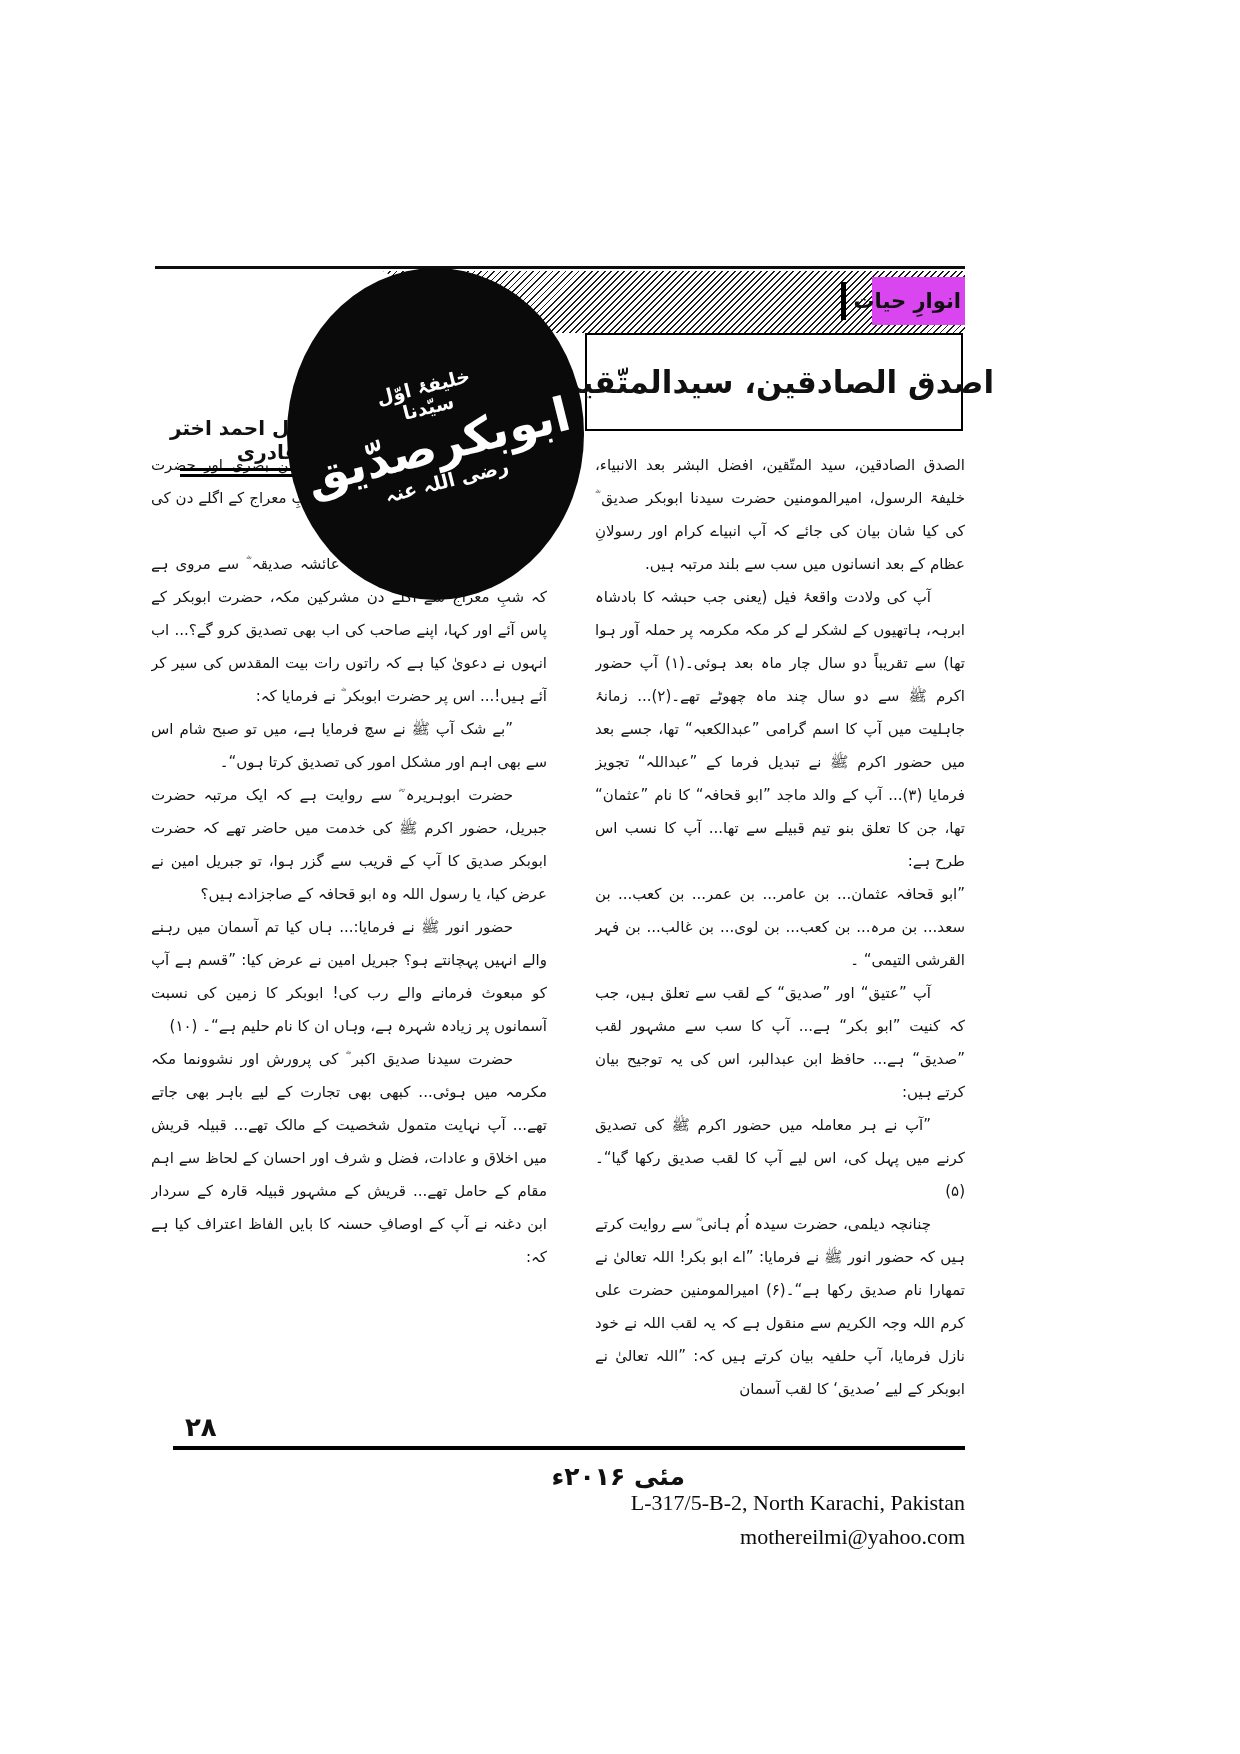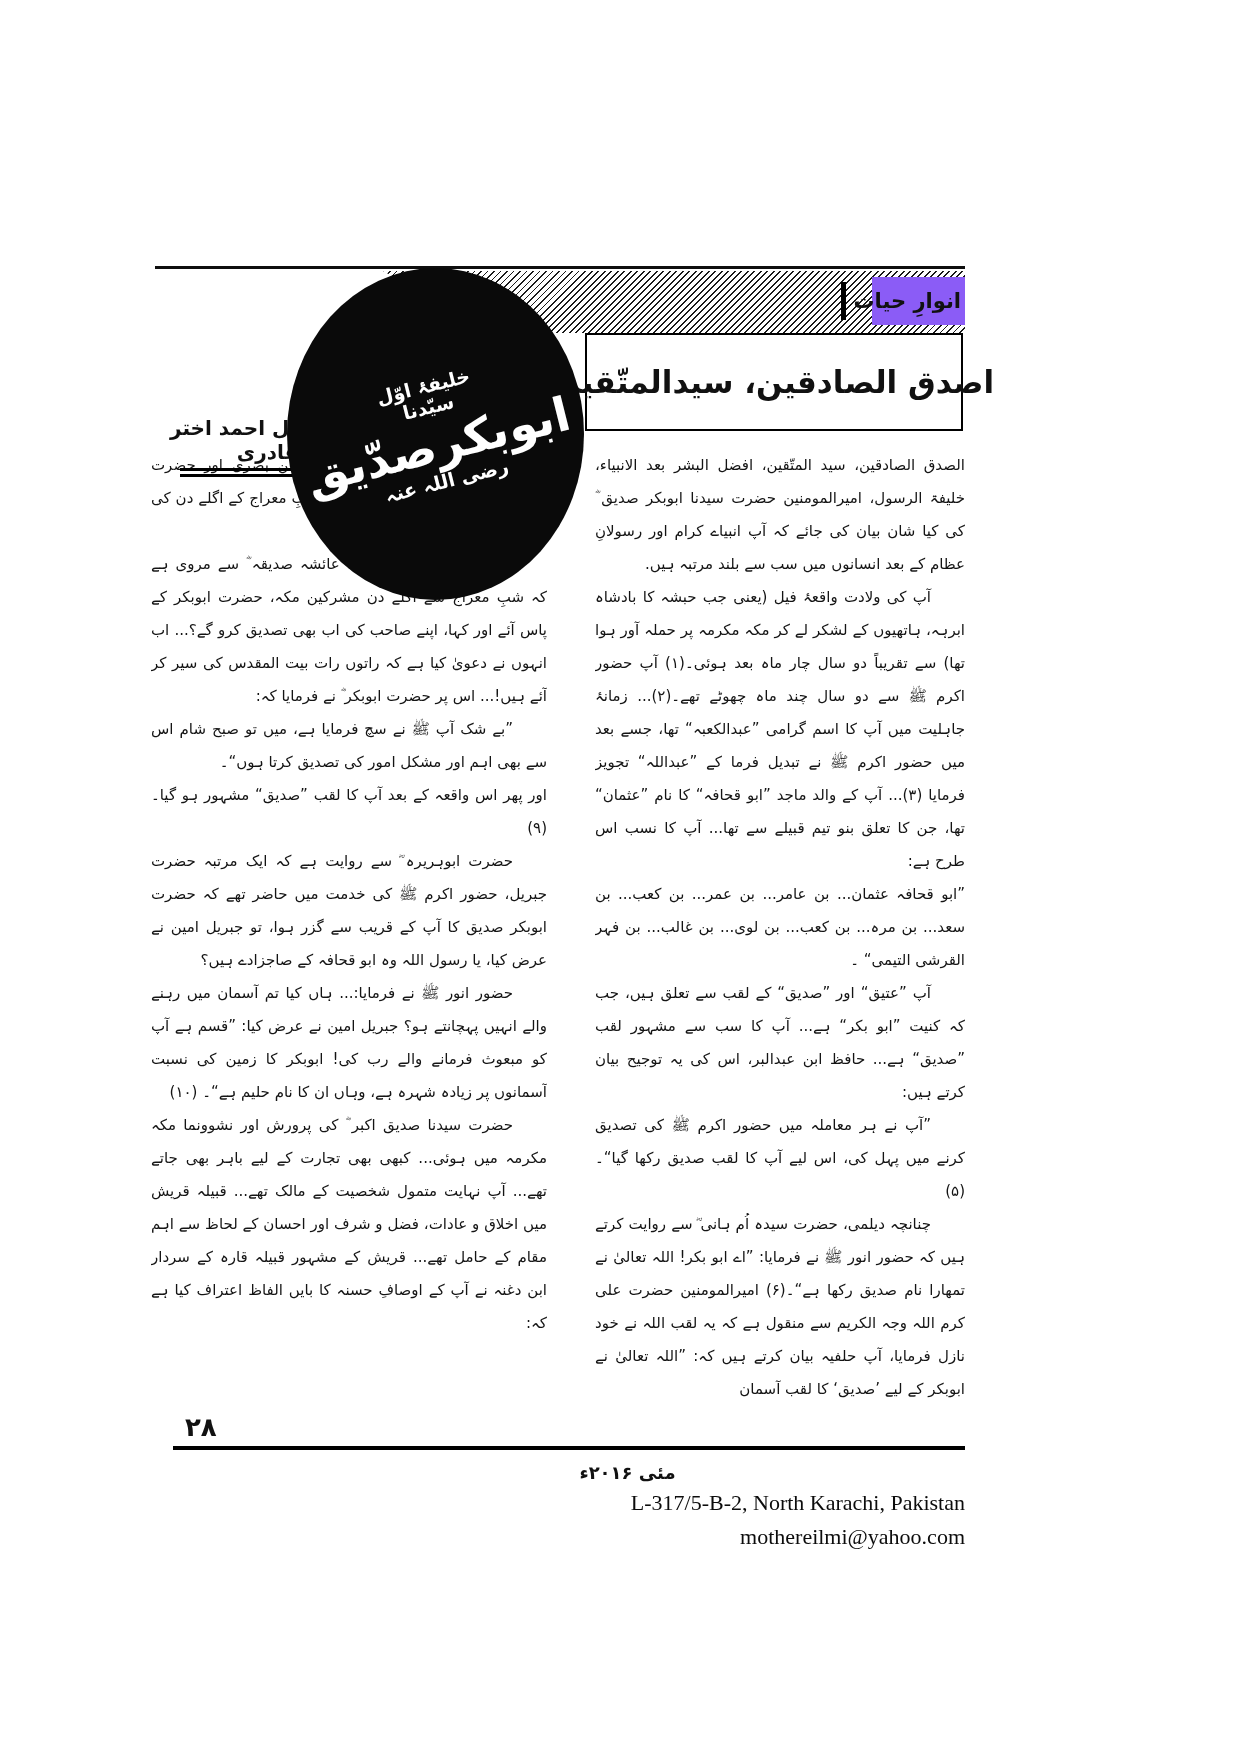--- a/index.html
+++ b/index.html
@@ -4,21 +4,21 @@
 <style>
   html,body{margin:0;padding:0;background:#ffffff;}
   .page{position:relative;width:1240px;height:1754px;background:#ffffff;
         font-family:"DejaVu Sans",sans-serif;color:#111;overflow:hidden;}
 
   
   .top-rule{position:absolute;left:155px;top:266px;width:810px;height:3px;background:#0e0e0e;}
   .hatch-band{position:absolute;left:383px;top:271px;width:582px;height:62px;
       background:repeating-linear-gradient(135deg,#1a1a1a 0 1.3px,transparent 1.3px 4.6px);
       clip-path:polygon(0 0,100% 0,100% 100%,112px 100%);}
-  .section-box{position:absolute;left:872px;top:277px;width:93px;height:48px;background:#8b5cf6;
+  .section-box{position:absolute;left:872px;top:277px;width:93px;height:48px;background:#d946ef;
       display:flex;align-items:center;justify-content:flex-end;gap:7px;padding:0 4px;box-sizing:border-box;z-index:2;}
   .bracket{width:9px;height:38px;border-left:5px solid #000;border-top:3px solid #000;border-bottom:3px solid #000;box-sizing:border-box;}
   .section-label{font-size:21px;font-weight:bold;direction:rtl;white-space:nowrap;}
   .title-box{position:absolute;left:585px;top:333px;width:378px;height:98px;background:#ffffff;
       border:2px solid #000;box-sizing:border-box;display:flex;align-items:center;justify-content:center;z-index:2;}
   .article-title{font-size:31px;font-weight:bold;direction:rtl;white-space:nowrap;letter-spacing:-.5px;}
 
   
   .logo{position:absolute;left:287px;top:268px;width:297px;height:332px;background:#0a0a0a;
       border-radius:50%;z-index:3;display:flex;align-items:center;justify-content:center;overflow:hidden;}
@@ -36,22 +36,22 @@
   .col{position:absolute;top:449px;direction:rtl;text-align:justify;overflow:hidden;
       font-size:15px;line-height:33px;color:#141414;}
   .col-right{left:595px;width:370px;height:992px;}
   .col-left{left:151px;width:396px;height:990px;}
   .para{margin:0;}
   .para.indent{text-indent:34px;}
 
   
   .footer-rule{position:absolute;left:173px;top:1446px;width:792px;height:4px;background:#000;}
   .footer-pagenum{position:absolute;left:185px;top:1412px;font-size:26px;font-weight:bold;direction:rtl;}
-  .footer-date{position:absolute;left:570px;top:1462px;width:115px;font-size:18px;font-weight:bold;
-      direction:rtl;text-align:center;white-space:nowrap;}
+  .footer-date{position:absolute;left:570px;top:1462px;width:115px;font-size:25px;font-weight:bold;
+      direction:rtl;text-align:right;white-space:nowrap;}
   .footer-address-block{position:absolute;right:275px;top:1454px;text-align:right;
       font-family:"Liberation Serif",serif;font-size:22px;line-height:34px;white-space:nowrap;color:#0c0c0c;margin-top:32px;}
 </style>
 </head>
 <body>
 
 <div class="page">
 
   <div class="top-rule"></div>
   <div class="hatch-band"></div>
@@ -82,21 +82,20 @@
       <p class="para indent">آپ کی ولادت واقعۂ فیل (یعنی جب حبشہ کا بادشاہ ابرہہ، ہاتھیوں کے لشکر لے کر مکہ مکرمہ پر حملہ آور ہوا تھا) سے تقریباً دو سال چار ماہ بعد ہوئی۔(۱) آپ حضور اکرم ﷺ سے دو سال چند ماہ چھوٹے تھے۔(۲)... زمانۂ جاہلیت میں آپ کا اسم گرامی ”عبدالکعبہ“ تھا، جسے بعد میں حضور اکرم ﷺ نے تبدیل فرما کے ”عبداللہ“ تجویز فرمایا (۳)... آپ کے والد ماجد ”ابو قحافہ“ کا نام ”عثمان“ تھا، جن کا تعلق بنو تیم قبیلے سے تھا... آپ کا نسب اس طرح ہے:</p>
       <p class="para">”ابو قحافہ عثمان... بن عامر... بن عمر... بن کعب... بن سعد... بن مرہ... بن کعب... بن لوی... بن غالب... بن فہر القرشی التیمی“ ۔</p>
       <p class="para indent">آپ ”عتیق“ اور ”صدیق“ کے لقب سے تعلق ہیں، جب کہ کنیت ”ابو بکر“ ہے... آپ کا سب سے مشہور لقب ”صدیق“ ہے... حافظ ابن عبدالبر، اس کی یہ توجیح بیان کرتے ہیں:</p>
       <p class="para indent">”آپ نے ہر معاملہ میں حضور اکرم ﷺ کی تصدیق کرنے میں پہل کی، اس لیے آپ کا لقب صدیق رکھا گیا“۔ (۵)</p>
       <p class="para indent">چنانچہ دیلمی، حضرت سیدہ اُم ہانی ؓ سے روایت کرتے ہیں کہ حضور انور ﷺ نے فرمایا: ”اے ابو بکر! اللہ تعالیٰ نے تمھارا نام صدیق رکھا ہے“۔(۶) امیرالمومنین حضرت علی کرم اللہ وجہ الکریم سے منقول ہے کہ یہ لقب اللہ نے خود نازل فرمایا، آپ حلفیہ بیان کرتے ہیں کہ: ”اللہ تعالیٰ نے ابوبکر کے لیے ’صدیق‘ کا لقب آسمان</p>
     </div>
   <div class="col col-left">
       <p class="para">سے نازل فرمایا“۔(۷) حضرت امام حسن بصری اور حضرت قتادہ ؓ کہتے ہیں کہ: ”آپ کا یہ لقب شبِ معراج کے اگلے دن کی صبح سے مشہور ہوا“۔ (۸)</p>
       <p class="para indent">اُم المومنین حضرت سیدہ عائشہ صدیقہ ؓ سے مروی ہے کہ شبِ معراج سے اگلے دن مشرکین مکہ، حضرت ابوبکر کے پاس آئے اور کہا، اپنے صاحب کی اب بھی تصدیق کرو گے؟... اب انہوں نے دعویٰ کیا ہے کہ راتوں رات بیت المقدس کی سیر کر آئے ہیں!... اس پر حضرت ابوبکر ؓ نے فرمایا کہ:</p>
       <p class="para indent">”بے شک آپ ﷺ نے سچ فرمایا ہے، میں تو صبح شام اس سے بھی اہم اور مشکل امور کی تصدیق کرتا ہوں“۔</p>
-      <p class="para">اور پھر اس واقعہ کے بعد آپ کا لقب ”صدیق“ مشہور ہو گیا۔ (۹)</p>
       <p class="para indent">حضرت ابوہریرہ ؓ سے روایت ہے کہ ایک مرتبہ حضرت جبریل، حضور اکرم ﷺ کی خدمت میں حاضر تھے کہ حضرت ابوبکر صدیق کا آپ کے قریب سے گزر ہوا، تو جبریل امین نے عرض کیا، یا رسول اللہ وہ ابو قحافہ کے صاجزادے ہیں؟</p>
       <p class="para indent">حضور انور ﷺ نے فرمایا:... ہاں کیا تم آسمان میں رہنے والے انہیں پہچانتے ہو؟ جبریل امین نے عرض کیا: ”قسم ہے آپ کو مبعوث فرمانے والے رب کی! ابوبکر کا زمین کی نسبت آسمانوں پر زیادہ شہرہ ہے، وہاں ان کا نام حلیم ہے“۔ (۱۰)</p>
       <p class="para indent">حضرت سیدنا صدیق اکبر ؓ کی پرورش اور نشوونما مکہ مکرمہ میں ہوئی... کبھی بھی تجارت کے لیے باہر بھی جاتے تھے... آپ نہایت متمول شخصیت کے مالک تھے... قبیلہ قریش میں اخلاق و عادات، فضل و شرف اور احسان کے لحاظ سے اہم مقام کے حامل تھے... قریش کے مشہور قبیلہ قارہ کے سردار ابن دغنہ نے آپ کے اوصافِ حسنہ کا بایں الفاظ اعتراف کیا ہے کہ:</p>
     </div>
 
   <div class="footer-rule"></div>
   <div class="footer-pagenum">۲۸</div>
   <div class="footer-date">مئی ۲۰۱۶ء</div>
   <div class="footer-address-block">
     <div>L-317/5-B-2, North Karachi, Pakistan</div>

